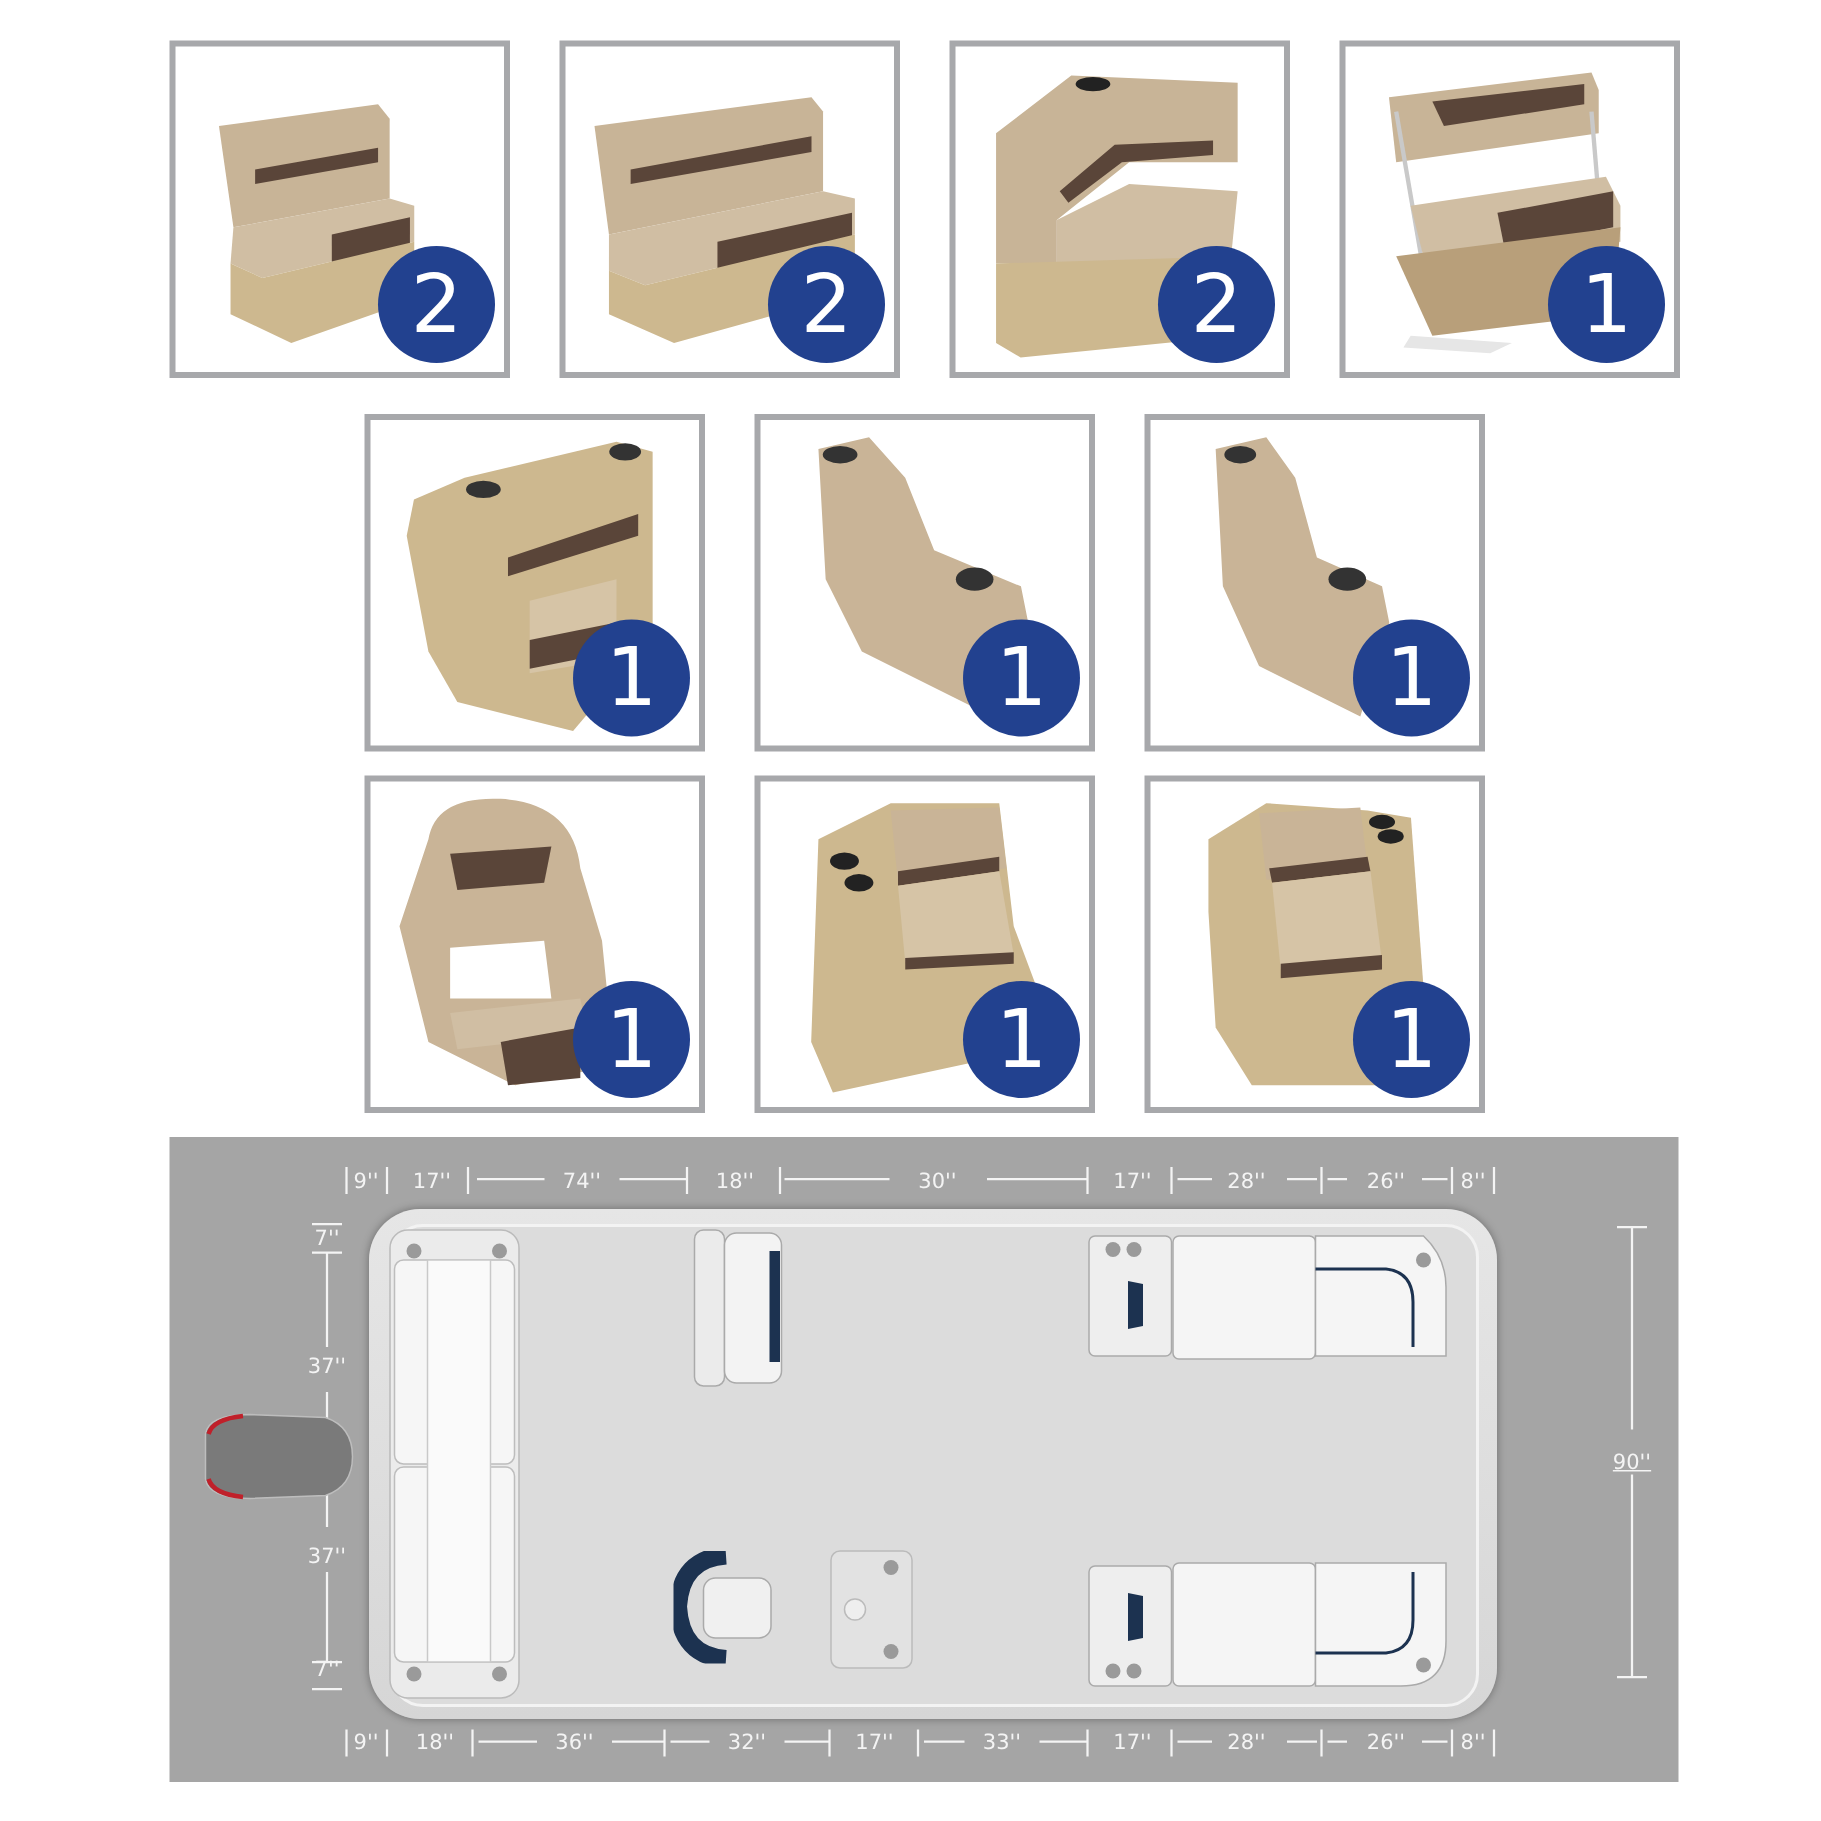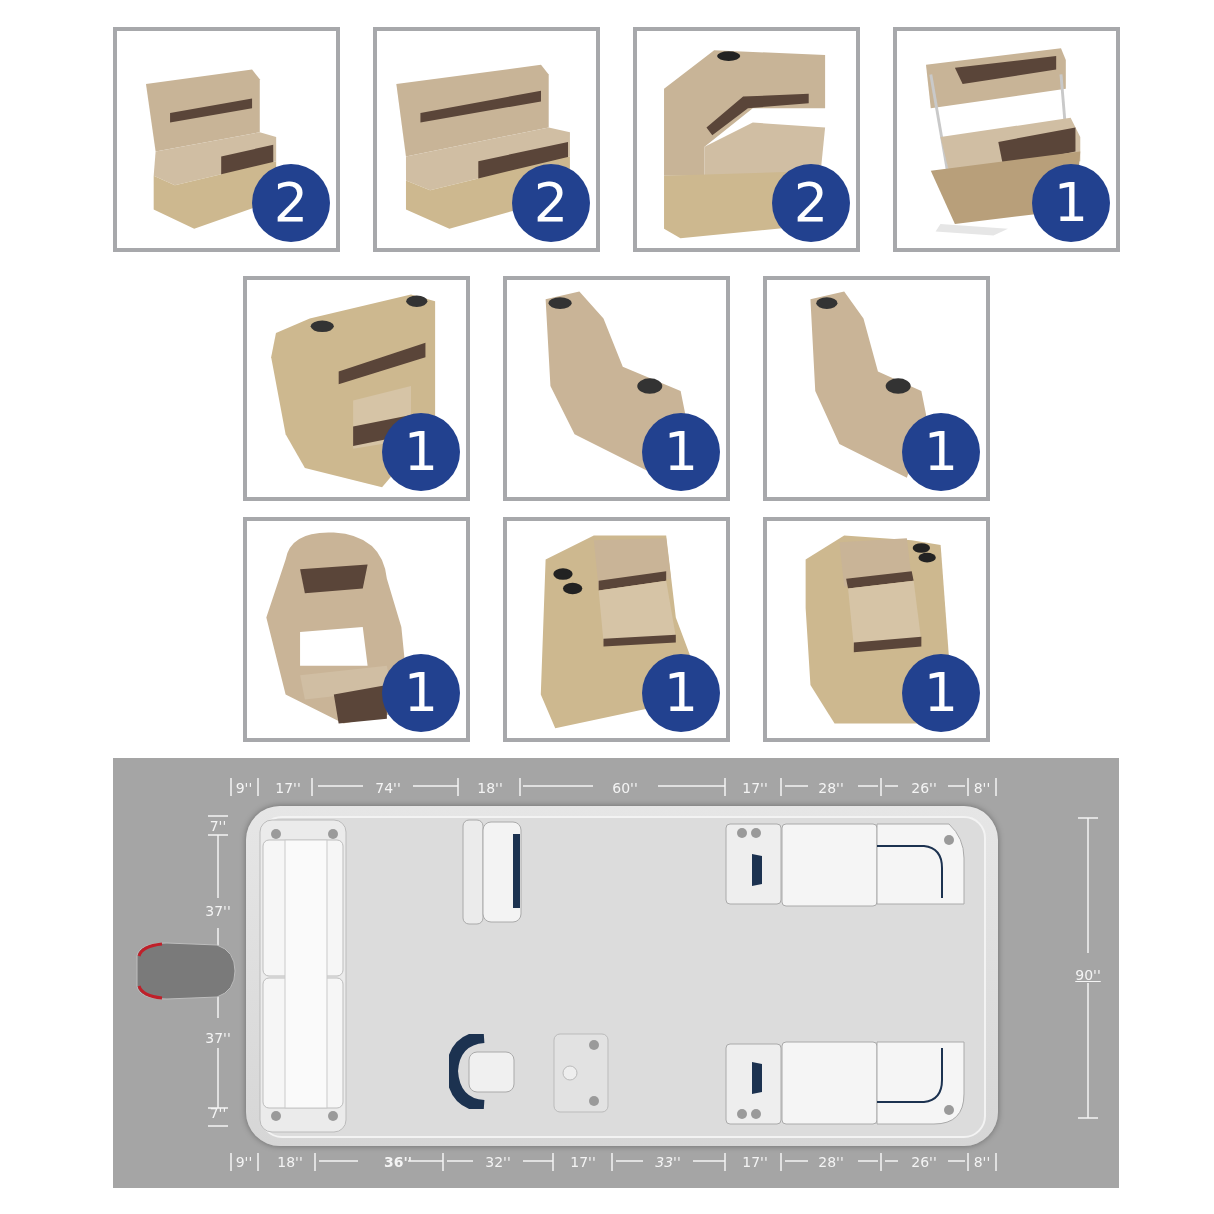--- a/index.html
+++ b/index.html
@@ -152,21 +152,21 @@
       <line x1="772" y1="28" x2="785" y2="28"></line>
         <line x1="835" y1="28" x2="852" y2="28"></line>
       <line x1="855" y1="20" x2="855" y2="38"></line>
         <line x1="883" y1="20" x2="883" y2="38"></line>
     </g>
   </svg>
   <span class="dim" style="left:131px;top:22px;">9''</span>
   <span class="dim" style="left:175px;top:22px;">17''</span>
   <span class="dim" style="left:275px;top:22px;">74''</span>
   <span class="dim" style="left:377px;top:22px;">18''</span>
-  <span class="dim" style="left:512px;top:22px;">60''</span>
+  <span class="dim" style="left:512px;top:22px;">30''</span>
   <span class="dim" style="left:642px;top:22px;">17''</span>
   <span class="dim" style="left:718px;top:22px;">28''</span>
   <span class="dim" style="left:811px;top:22px;">26''</span>
   <span class="dim" style="left:869px;top:22px;">8''</span>
 
   <svg style="position:absolute;left:90px;top:55px;width:30px;height:320px;">
     <g stroke="#f4f4f4" stroke-width="1.5">
       <line x1="5" y1="3" x2="25" y2="3"></line>
         <line x1="5" y1="22" x2="25" y2="22"></line>
       <line x1="15" y1="22" x2="15" y2="85"></line>
@@ -273,21 +273,21 @@
         <line x1="745" y1="18" x2="765" y2="18"></line>
       <line x1="768" y1="10" x2="768" y2="28"></line>
         <line x1="772" y1="18" x2="785" y2="18"></line>
       <line x1="835" y1="18" x2="852" y2="18"></line>
         <line x1="855" y1="10" x2="855" y2="28"></line>
       <line x1="883" y1="10" x2="883" y2="28"></line>
     </g>
   </svg>
   <span class="dim" style="left:131px;top:396px;">9''</span>
   <span class="dim" style="left:177px;top:396px;">18''</span>
-  <span class="dim" style="left:285px;top:396px;font-weight:bold;">36''</span>
+  <span class="dim" style="left:270px;top:396px;">36''</span>
   <span class="dim" style="left:385px;top:396px;text-align:center;">32''</span>
   <span class="dim" style="left:470px;top:396px;">17''</span>
-  <span class="dim" style="left:555px;top:396px;font-style:italic;">33''</span>
+  <span class="dim" style="left:555px;top:396px;">33''</span>
   <span class="dim" style="left:642px;top:396px;">17''</span>
   <span class="dim" style="left:718px;top:396px;">28''</span>
   <span class="dim" style="left:811px;top:396px;">26''</span>
   <span class="dim" style="left:869px;top:396px;">8''</span>
 </div>
 
 </body></html>

